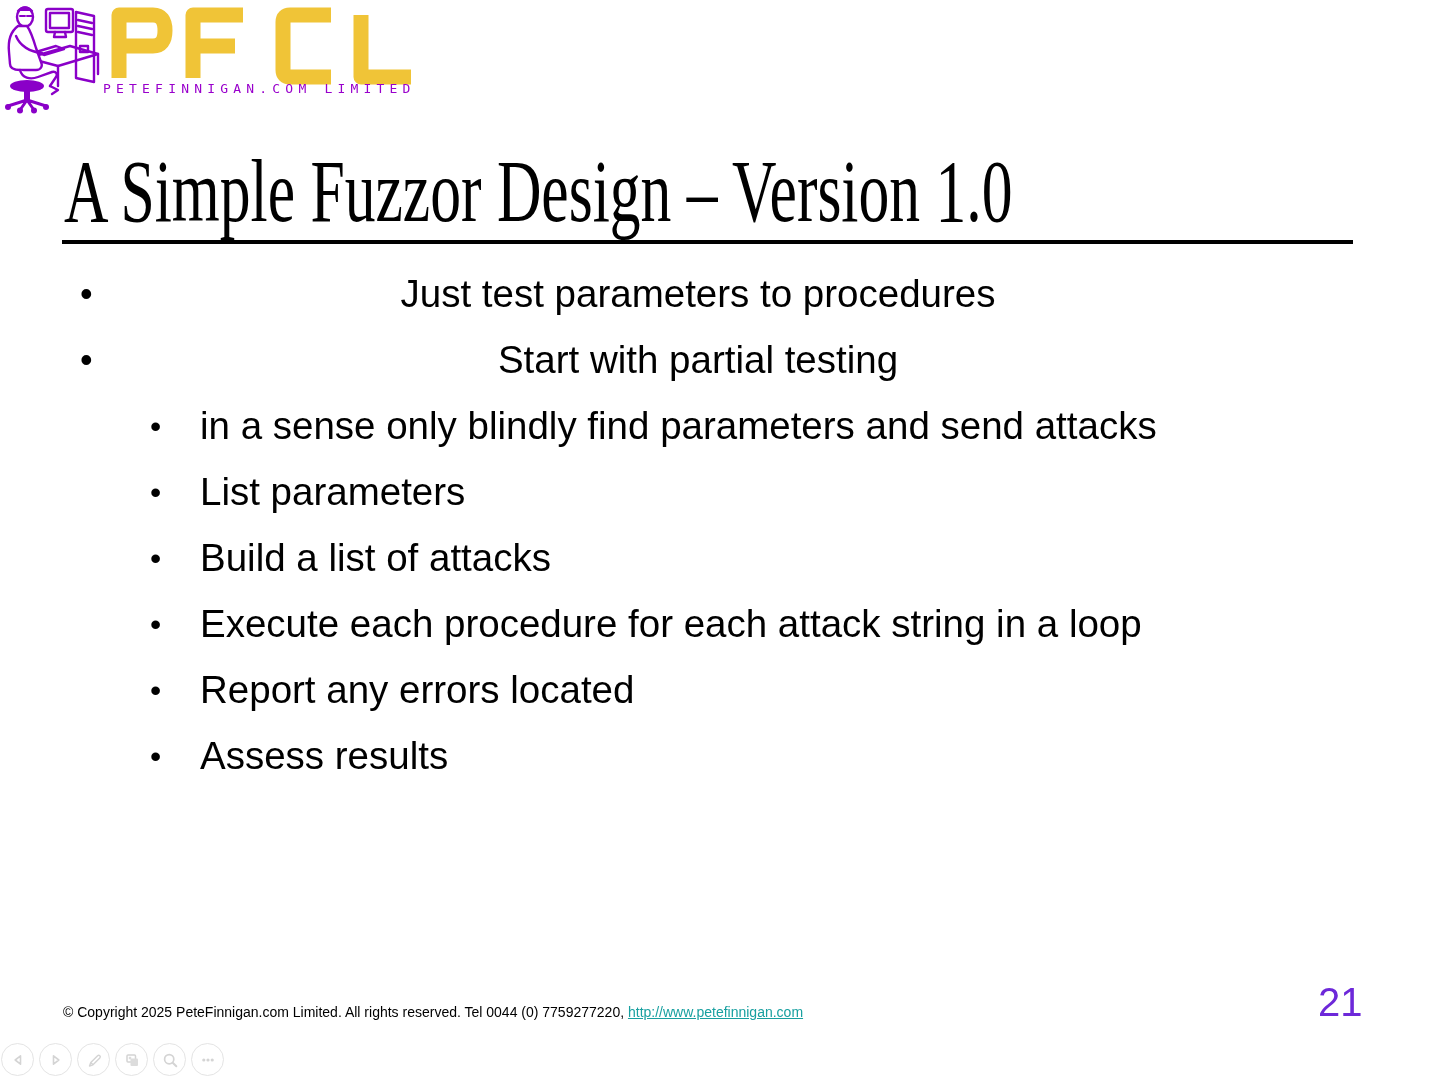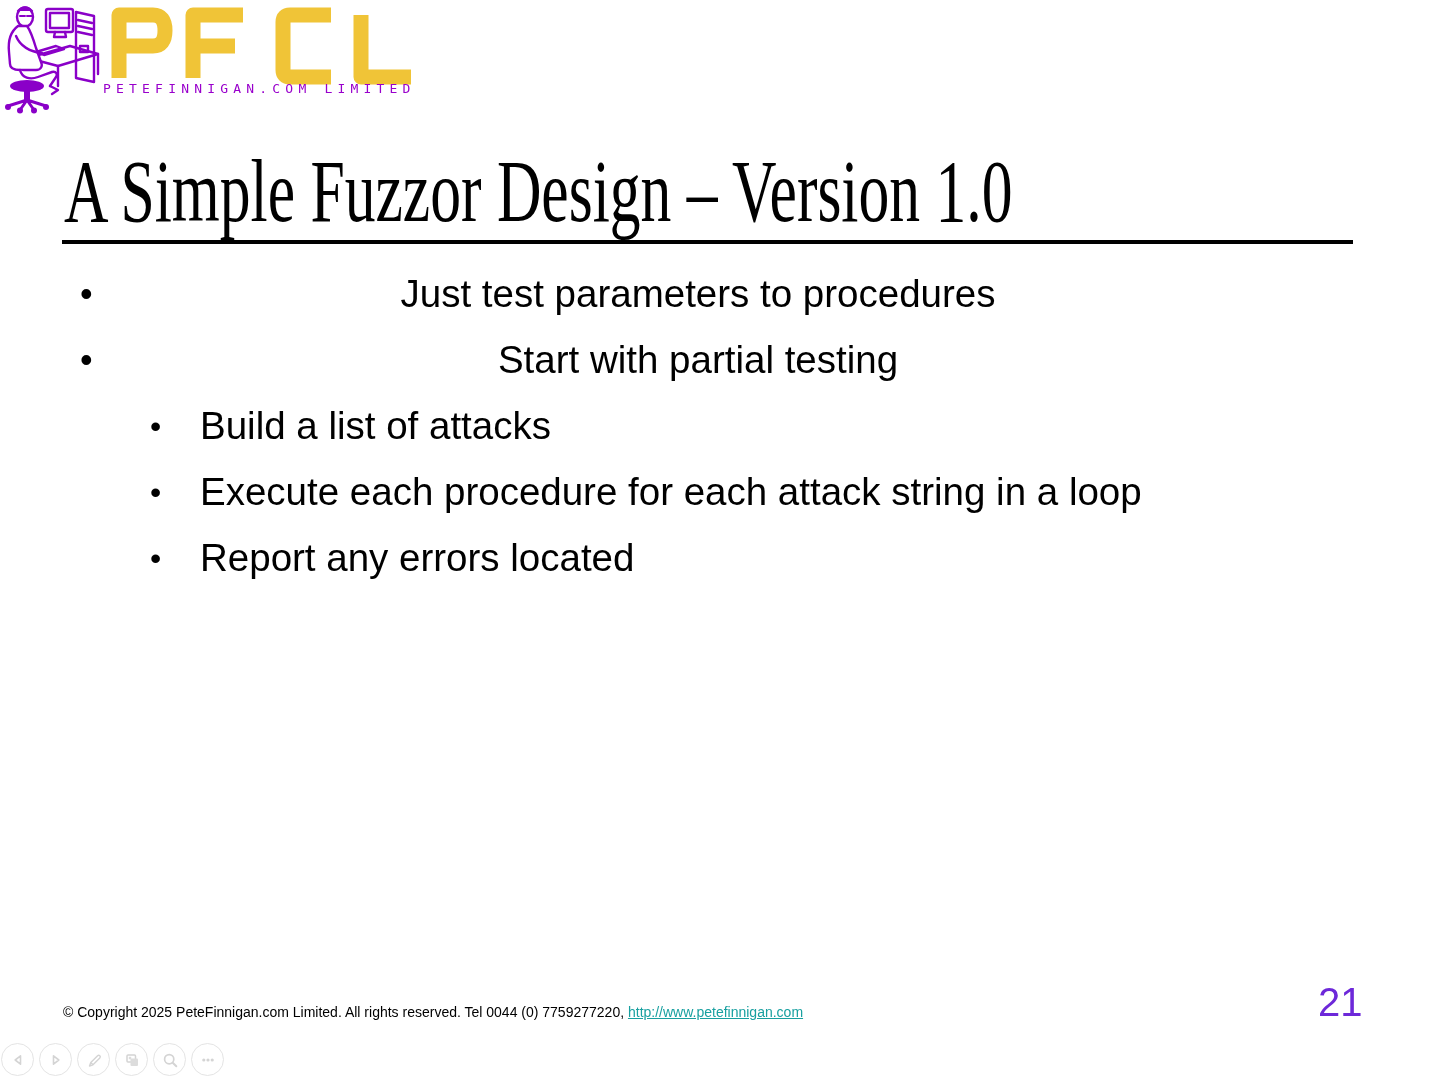--- a/index.html
+++ b/index.html
@@ -124,23 +124,26 @@
   <div class="logo-subtitle" style="color: rgb(153, 0, 204);">PETEFINNIGAN.COM LIMITED</div>
 </div>
 
 <h1 class="slide-title">A Simple Fuzzor Design – Version 1.0</h1>
 
 <div class="title-rule"></div>
 
 <ul class="bullets" id="bullet-list">
     <li class="lvl1">Just test parameters to procedures</li>
     <li class="lvl1">Start with partial testing</li>
+    <li class="lvl2">in a sense only blindly find parameters and send attacks</li>
+    <li class="lvl2">List parameters</li>
     <li class="lvl2">Build a list of attacks</li>
     <li class="lvl2">Execute each procedure for each attack string in a loop</li>
     <li class="lvl2">Report any errors located</li>
+    <li class="lvl2">Assess results</li>
   </ul>
 
 <div class="footer">
   <span>© Copyright 2025 PeteFinnigan.com Limited. All rights reserved. Tel 0044 (0) 7759277220, </span><a href="#" style="color: rgb(24, 160, 160);">http://www.petefinnigan.com</a>
 </div>
 
 <div class="page-number">21</div>
 
 <div class="toolbar" id="toolbar">
     <button title="Previous">

